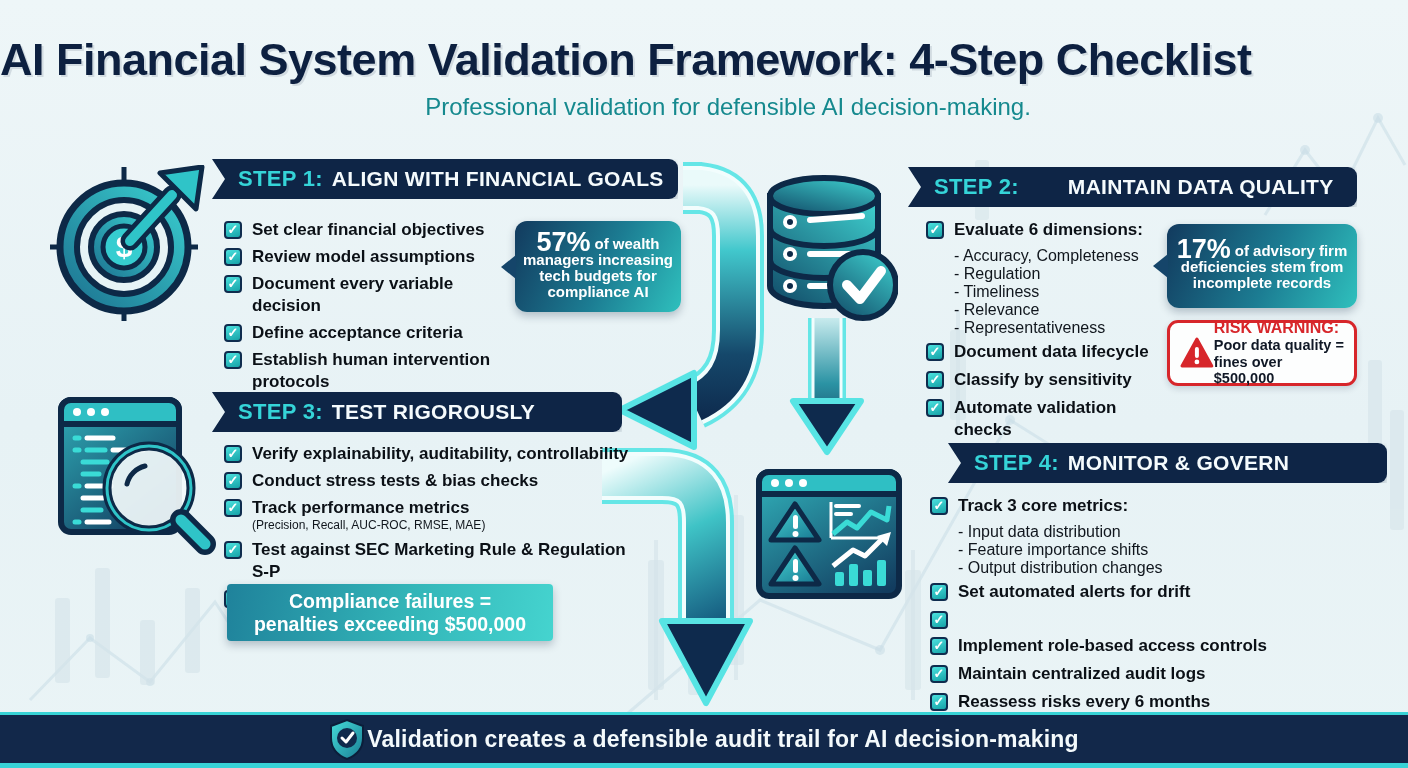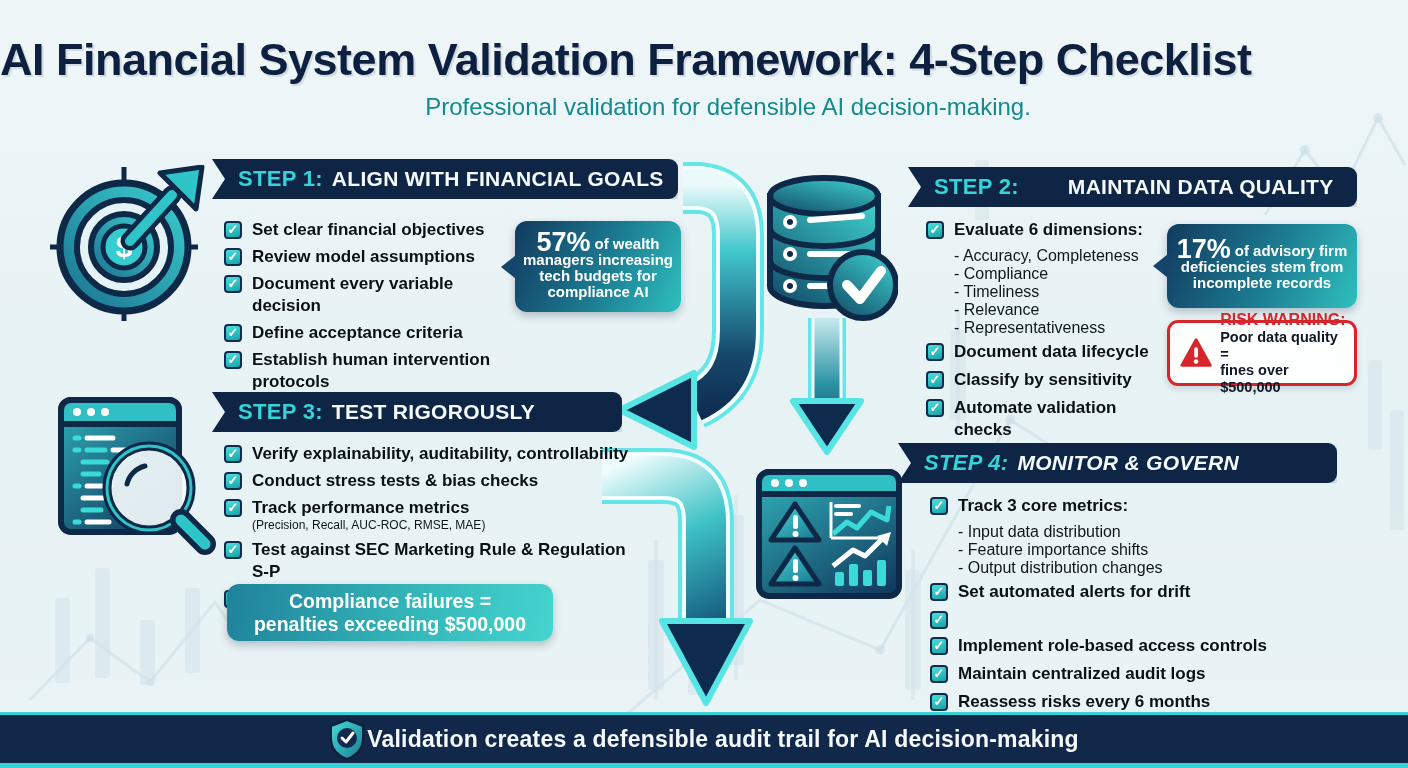--- a/index.html
+++ b/index.html
@@ -32,21 +32,21 @@
   }
   .banner .chev{
     position:absolute;left:-22px;top:0;width:23px;height:100%;background:#0e2546;
     clip-path:polygon(0 0,42% 0,100% 50%,42% 100%,0 100%,52% 50%);
   }
   .banner .step-label{font-size:22px;font-weight:700;color:#35d4d8;letter-spacing:.3px;margin-right:9px;}
   .banner .step-title{font-size:21px;font-weight:700;color:#f5fbfd;letter-spacing:.3px;}
   .banner-1{left:212px;top:159px;width:466px;}
   .banner-2{left:908px;top:167px;width:449px;gap:40px;}
   .banner-3{left:212px;top:392px;width:410px;}
-  .banner-4{left:898px;top:443px;width:439px;font-style:italic;}
+  .banner-4{left:948px;top:443px;width:439px;}
 
   
   .check-list{position:absolute;}
   .list-1{left:224px;top:219px;width:300px;}
   .list-2{left:926px;top:219px;width:250px;}
   .list-3{left:224px;top:443px;width:410px;}
   .list-4{left:930px;top:495px;width:360px;}
   .row{display:flex;gap:10px;margin-bottom:5px;align-items:flex-start;}
   .cbx{
     flex:0 0 auto;width:18px;height:18px;margin-top:2px;border-radius:4px;
@@ -71,32 +71,32 @@
     position:absolute;left:-14px;top:50%;transform:translateY(-50%);
     width:0;height:0;border-top:12px solid transparent;border-bottom:12px solid transparent;
     border-right:15px solid #15456a;
   }
   .callout .body{font-size:15px;font-weight:700;line-height:16px;padding:8px 6px;}
   .callout .big{font-size:27px;font-weight:700;vertical-align:-2px;margin-right:4px;}
   .callout-57{left:515px;top:221px;width:166px;height:91px;}
   .callout-17{left:1167px;top:224px;width:190px;height:84px;}
 
   .callout-compliance{
-    position:absolute;left:227px;top:584px;width:326px;height:57px;border-radius:12px;
+    position:absolute;left:227px;top:584px;width:326px;height:57px;border-radius:4px;
     background:linear-gradient(100deg,#1f829b 0%,#33b5b8 55%,#45d4cf 100%);
     display:flex;flex-direction:column;align-items:center;justify-content:center;
     color:#fff;font-size:19.5px;font-weight:700;line-height:23px;
     box-shadow:0 4px 8px rgba(10,30,60,.25);text-align:center;
   }
 
   
   .risk-box{
     position:absolute;left:1167px;top:320px;width:190px;height:66px;
     background:#fdfefe;border:3px solid #d7262b;border-radius:11px;
-    display:flex;align-items:center;gap:8px;padding:6px 8px 6px 10px;
+    display:flex;align-items:center;padding:6px 8px 6px 10px;
     box-shadow:0 3px 6px rgba(10,30,60,.15);
   }
   .risk-text .risk-title{font-size:16px;font-weight:700;color:#d7262b;line-height:18px;}
   .risk-text .risk-line{font-size:14.5px;font-weight:700;color:#101826;line-height:16.5px;}
 
   
   .footer{
     position:absolute;left:0;bottom:0;width:100%;height:56px;background:#12284a;
     border-top:3px solid #38d3d6;border-bottom:5px solid #38d3d6;
     display:flex;align-items:center;justify-content:center;gap:2px;
@@ -281,21 +281,21 @@
     </svg>
   </div>
 
   <div class="check-list list-2">
     <div class="row">
         <span class="cbx">✓</span>
         <span class="item-text">Evaluate 6 dimensions:</span>
       </div>
     <div class="sub-list">
       <div>- Accuracy, Completeness</div>
-      <div>- Compliance</div>
+      <div>- Regulation</div>
       <div>- Timeliness</div>
       <div>- Relevance</div>
       <div>- Representativeness</div>
     </div>
     <div class="row">
         <span class="cbx">✓</span>
         <span class="item-text">Document data lifecycle</span>
       </div>
     <div class="row">
         <span class="cbx">✓</span>

